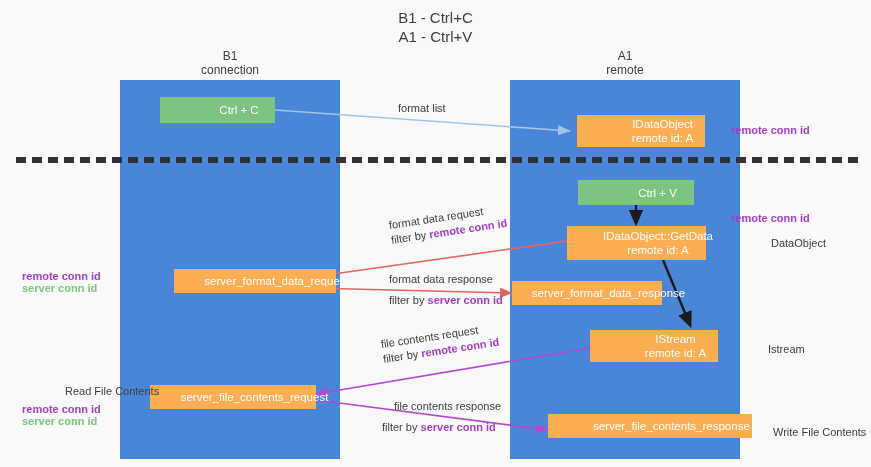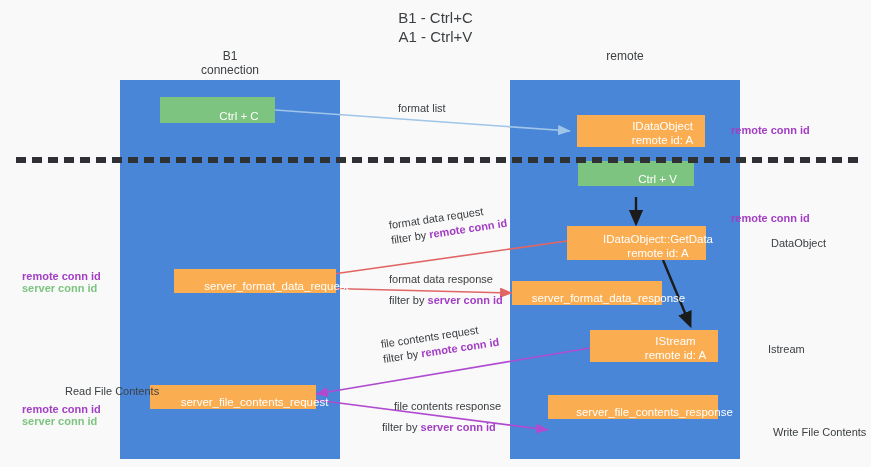--- a/index.html
+++ b/index.html
@@ -44,21 +44,21 @@
   .lane {
     background: #4a86d8;
   }
 
   
   .box {
     box-sizing: border-box;
     display: flex;
     flex-direction: column;
     align-items: center;
-    justify-content: flex-end;
+    justify-content: center;
     text-align: center;
     color: #ffffff;
     font-size: 11.5px;
     line-height: 14px;
     padding-left: 43px;
   }
   .box.green { background: #7cc47f; }
   .box.orange { background: #fbad51; }
   .box .l2 { font-size: 11.5px; }
 
@@ -99,20 +99,21 @@
   <div class="abs title" style="left:0; top:8px;">
     <div>B1 - Ctrl+C</div>
     <div>A1 - Ctrl+V</div>
   </div>
 
   <div class="abs col-head" style="left:120px; top:49px; width:220px;">
     <div>B1</div>
     <div>connection</div>
   </div>
   <div class="abs col-head" style="left:510px; top:49px; width:230px;">
+    <div>A1</div>
     <div>remote</div>
   </div>
 
   <div class="abs lane" style="left:120px; top:80px; width:220px; height:379px;"></div>
   <div class="abs lane" style="left:510px; top:80px; width:230px; height:379px;"></div>
 
   <svg class="abs" style="left:0; top:0;" width="871" height="467">
     <defs>
       <marker id="ah-blue" markerWidth="9" markerHeight="9" refX="7.5" refY="3.2" orient="auto">
         <path d="M0,0 L8,3.2 L0,6.4 z" fill="#9fc5e8"></path>
@@ -145,21 +146,21 @@
 
   <div class="abs box green" style="left:160px; top:97px; width:115px; height:26px;">
     <div>Ctrl + C</div>
   </div>
 
   <div class="abs box orange" style="left:577px; top:115px; width:128px; height:32px;">
     <div>IDataObject</div>
     <div class="l2">remote id: A</div>
   </div>
 
-  <div class="abs box green" style="left:578px; top:161px; width:116px; height:25px;">
+  <div class="abs box green" style="left:578px; top:180px; width:116px; height:25px;">
     <div>Ctrl + V</div>
   </div>
 
   <div class="abs box orange" style="left:567px; top:226px; width:139px; height:34px;">
     <div>IDataObject::GetData</div>
     <div class="l2">remote id: A</div>
   </div>
 
   <div class="abs box orange" style="left:150px; top:269px; width:162px; height:24px;margin-left:24px;">
     <div>server_format_data_request</div>
@@ -171,21 +172,21 @@
 
   <div class="abs box orange" style="left:590px; top:330px; width:128px; height:32px;">
     <div>IStream</div>
     <div class="l2">remote id: A</div>
   </div>
 
   <div class="abs box orange" style="left:150px; top:385px; width:166px; height:24px;">
     <div>server_file_contents_request</div>
   </div>
 
-  <div class="abs box orange" style="left:548px; top:395px; width:170px; height:24px;">
+  <div class="abs box orange" style="left:548px; top:414px; width:204px; height:24px;">
     <div>server_file_contents_response</div>
   </div>
 
   <div class="abs edge-label" style="left:398px; top:101px;">
     <span>format list</span>
   </div>
 
   <div class="abs edge-label rot-up" style="left:390px; top:218px;">
     <div>format data request</div>
     <div>

